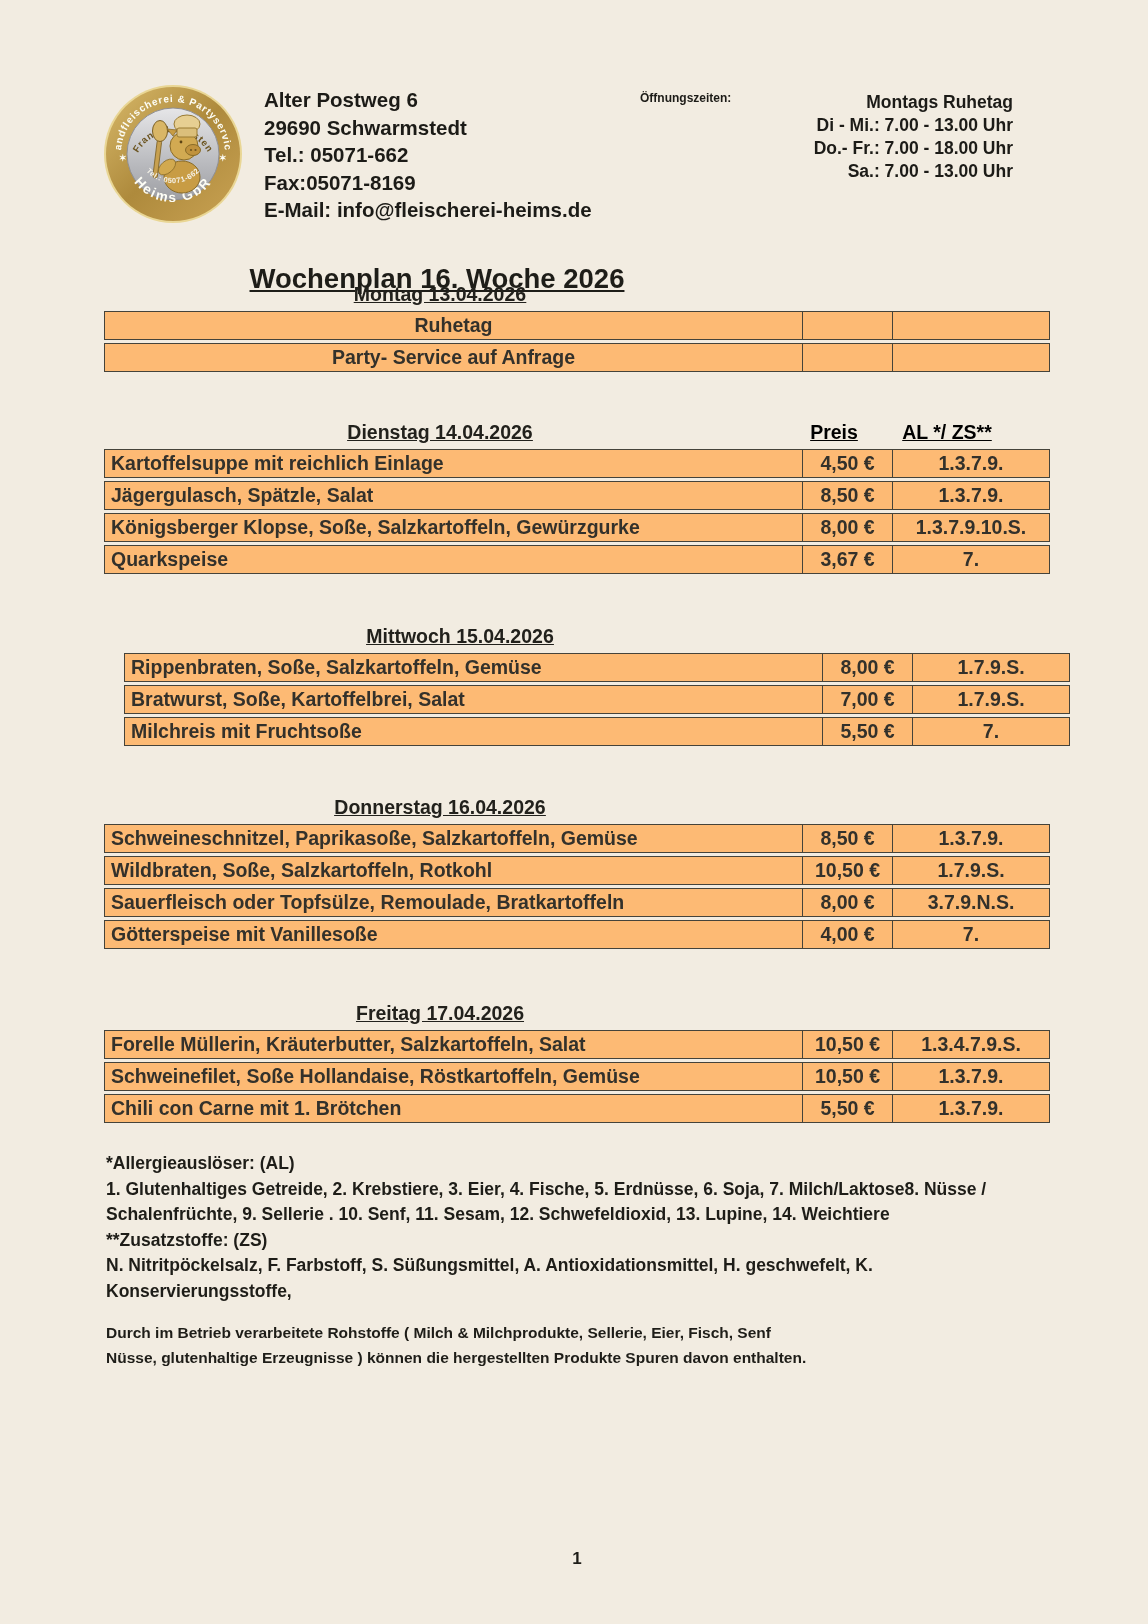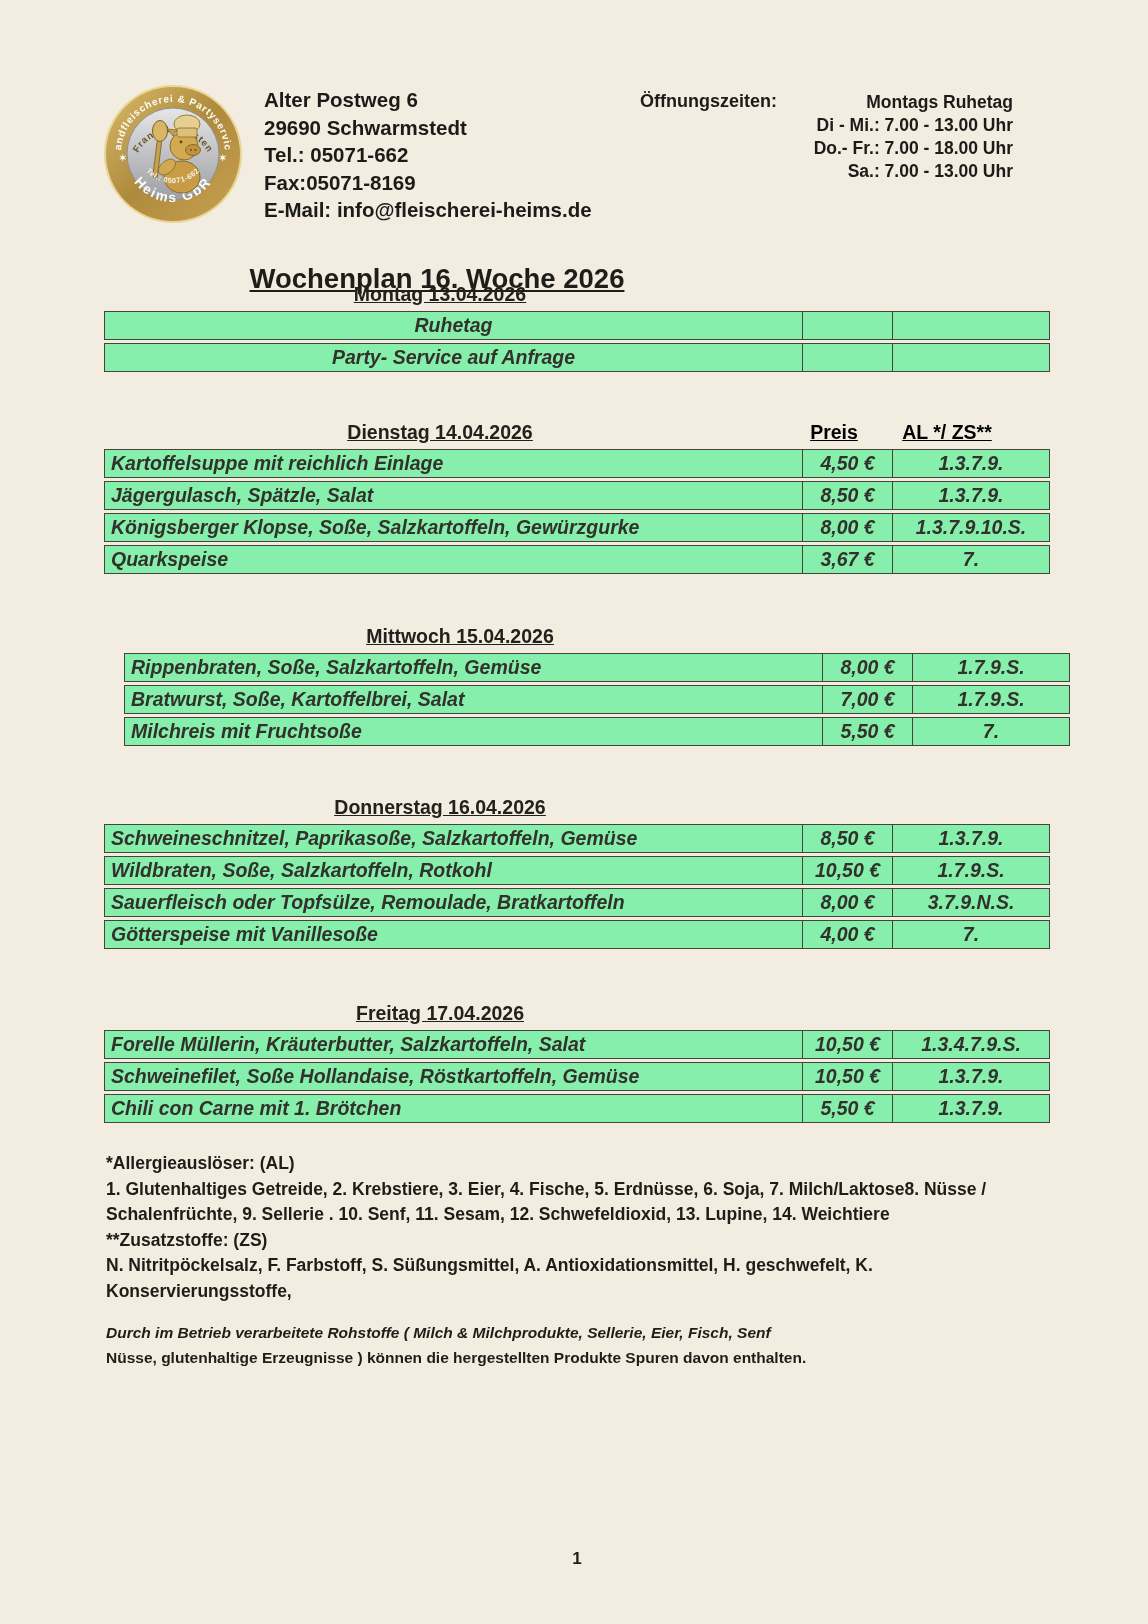--- a/index.html
+++ b/index.html
@@ -10,21 +10,21 @@
     font-family:"Liberation Sans", sans-serif;
     font-weight:bold;
     color:#2e2c27;
     overflow:hidden;
   }
   .abs{position:absolute;}
 
   
   .logo{left:103px;top:84px;width:140px;height:140px;}
   .address{left:264px;top:86px;font-size:20.5px;line-height:27.6px;color:#1c1b17;}
-  .hours-label{left:640px;top:91px;font-size:18px;color:#1c1b17;}
+  .hours-label{left:640px;top:91px;font-size:12px;color:#1c1b17;}
   .hours{top:91px;right:135px;text-align:right;font-size:17.5px;line-height:23px;color:#1c1b17;}
 
   
   .title{left:104px;top:238px;width:666px;text-align:center;font-size:27.5px;text-decoration:underline;color:#1e1d18;margin-top:25px;}
   .section{left:104px;width:946px;}
   .s-montag{top:283px;}
   .s-dienstag{top:421px;}
   .s-mittwoch{top:625px;padding-left:20px;}
   .s-donnerstag{top:796px;}
   .s-freitag{top:1002px;}
@@ -37,33 +37,33 @@
   
   table.menu{width:946px;border-collapse:separate;border-spacing:0 3px;table-layout:fixed;}
   col.c-dish{width:699px;}
   col.c-price{width:90px;}
   col.c-al{width:157px;}
   table.menu td{
     height:27px;
     border:1.8px solid #45433a;border-left:none;
     font-size:19.5px;color:#33312b;
     padding:0 6px;
-    background:#86efac;
-    overflow:hidden;white-space:nowrap;font-style:italic;
+    background:#fdba74;
+    overflow:hidden;white-space:nowrap;
   }
   table.menu td:first-child{border-left:1.8px solid #45433a;}
   td.dish{text-align:left;padding-left:7px;}
   td.dish.center{text-align:center;}
   td.price{text-align:center;padding-right:8px;}
   td.al{text-align:center;padding-right:8px;}
 
   
   .footer{left:106px;top:1151px;width:1000px;font-size:17.5px;line-height:25.5px;color:#1e1d18;}
   .footer .small{font-size:15.5px;line-height:24.5px;}
-  .footer .gap{margin-top:17px;font-style:italic;}
+  .footer .gap{margin-top:17px;}
   .page-num{left:104px;top:1549px;width:946px;text-align:center;font-size:17px;color:#1e1d18;}
 </style>
 </head>
 <body>
 
 <div class="page">
 
   <svg class="abs logo" viewBox="0 0 140 140" width="140" height="140">
     <defs>
       <linearGradient id="gold" x1="0" y1="0" x2="1" y2="1">

